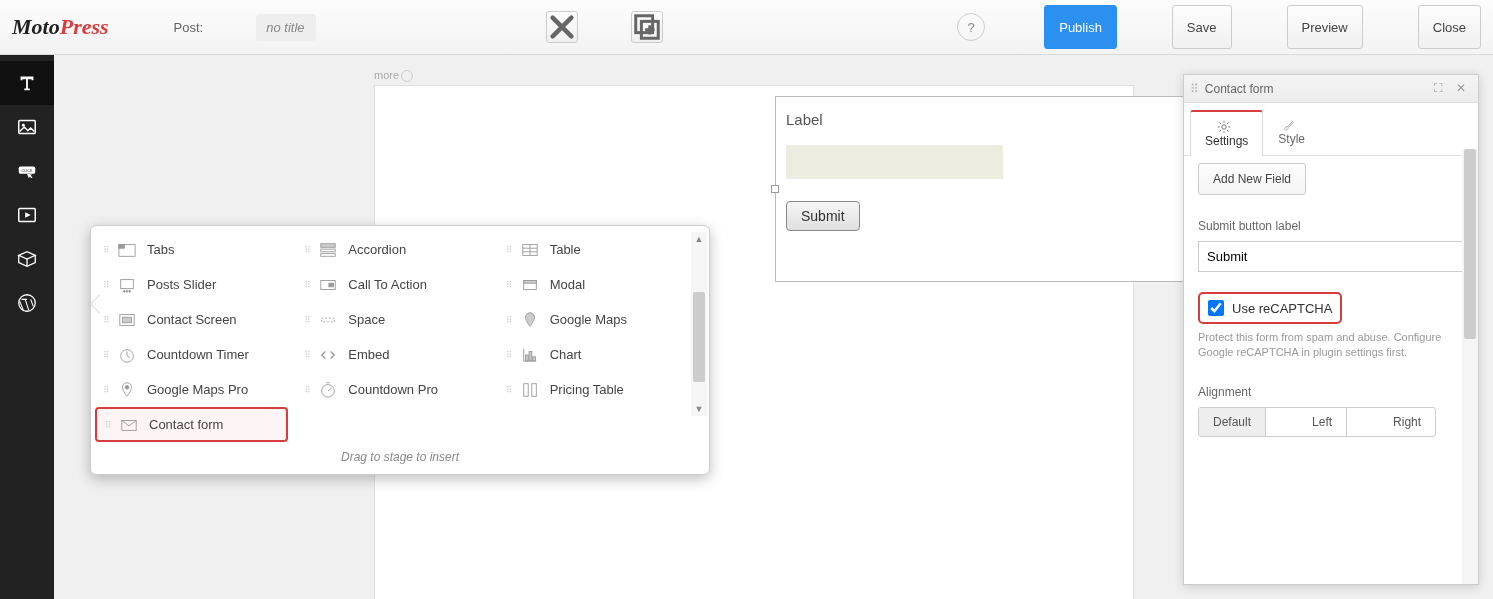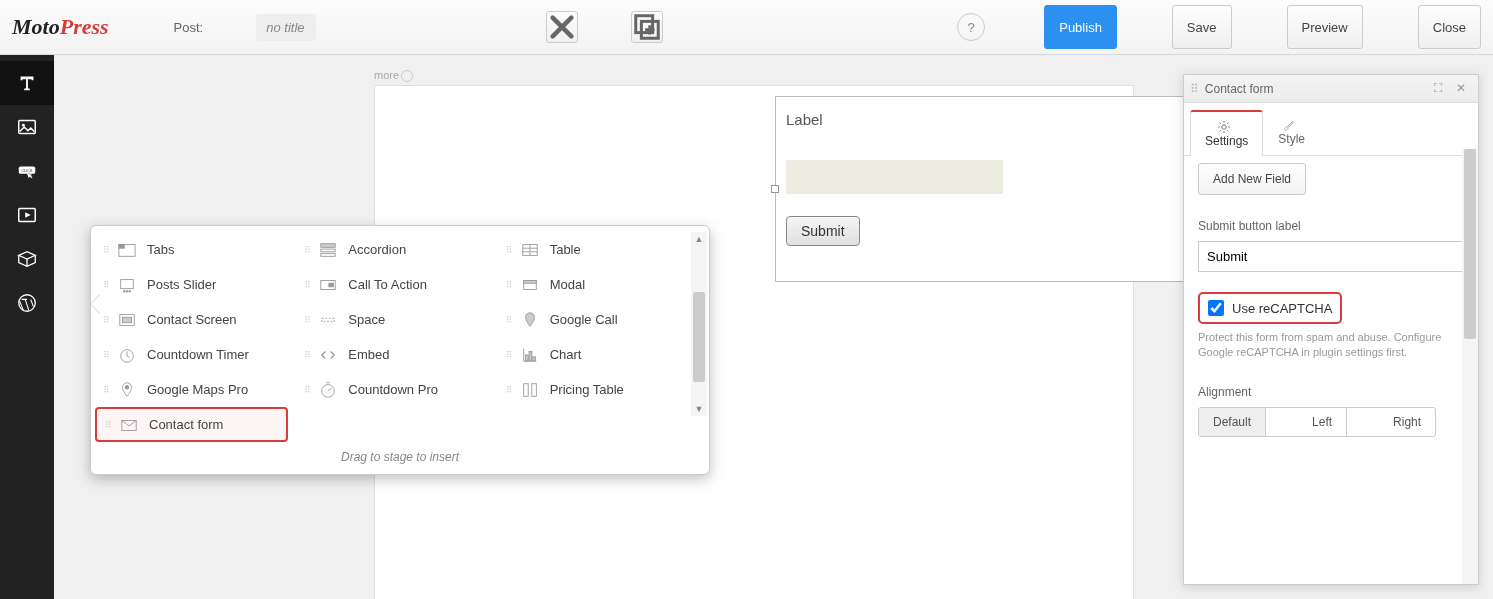--- a/index.html
+++ b/index.html
@@ -29,21 +29,21 @@
 .stage { position:absolute; left:0; top:0; right:0; bottom:0; background:#f0f0f0;}
 .page { position:absolute; left:320px; top:30px; width:760px; height:520px; background:#fff; border:1px solid #e0e0e0;}
 .more-tag { position:absolute; left:320px; top:14px; font-size:11px; color:#aaa;}
 .more-tag .circ { display:inline-block; width:12px; height:12px; border:1px solid #ccc; border-radius:50%; vertical-align:middle; margin-left:2px;}
 
 
 .form-box { position:absolute; left:400px; top:10px; width:440px; height:186px; border:1px solid #bbb; background:#fff; padding:14px 10px;}
 .form-box .handle { position:absolute; width:8px; height:8px; background:#fff; border:1px solid #999;}
 .form-box .hl { left:-5px; top:88px;}
 .form-box .hr { right:-5px; top:88px;}
-.flabel { color:#555; font-size:15px; margin-bottom:32px;}
+.flabel { color:#555; font-size:15px; margin-bottom:17px;}
 .finput { width:217px; height:34px; background:#ecece1; border:none; margin-bottom:22px;}
 .fsubmit { border:1px solid #888; background:linear-gradient(#f5f5f5,#e0e0e0); padding:6px 14px; border-radius:4px; font-size:14px; color:#333;}
 
 
 .flyout { position:absolute; left:36px; top:170px; width:620px; background:#fff; border:1px solid #ccc; border-radius:6px; box-shadow:0 4px 14px rgba(0,0,0,.25);}
 .flyout::before { content:""; position:absolute; left:-10px; top:68px; border:10px solid transparent; border-right-color:#fff; filter:drop-shadow(-1px 0 0 #ccc);}
 .flyout-body { display:flex; padding:6px 0 0 0; position:relative;}
 .fcol { flex:1; padding:0 4px;}
 .frow { display:flex; align-items:center; height:35px; padding:0 8px; cursor:grab; border-radius:3px;}
 .frow.highlight { border:2px solid #d83c3c; border-radius:4px; background:#fdf5f5;}
@@ -317,21 +317,21 @@
             </span>
             <span class="wlabel">Modal</span>
           </div>
         <div class="frow">
             <span class="grip">⠿</span>
             <span class="wicon">
               <svg viewBox="0 0 20 20">
                 <path d="M10 2a5 5 0 015 5c0 4-5 10-5 10S5 11 5 7a5 5 0 015-5z" fill="#ccc" stroke="#999"></path>
               </svg>
             </span>
-            <span class="wlabel">Google Call</span>
+            <span class="wlabel">Google Maps</span>
           </div>
         <div class="frow">
             <span class="grip">⠿</span>
             <span class="wicon">
               <svg viewBox="0 0 20 20">
                 <path d="M3 17V3M3 17h14" stroke="#999"></path>
                 <rect x="5" y="10" width="3" height="6" fill="#ccc"></rect>
                 <rect x="9" y="6" width="3" height="10" fill="#ccc"></rect>
                 <rect x="13" y="12" width="3" height="4" fill="#ccc"></rect>
               </svg>

